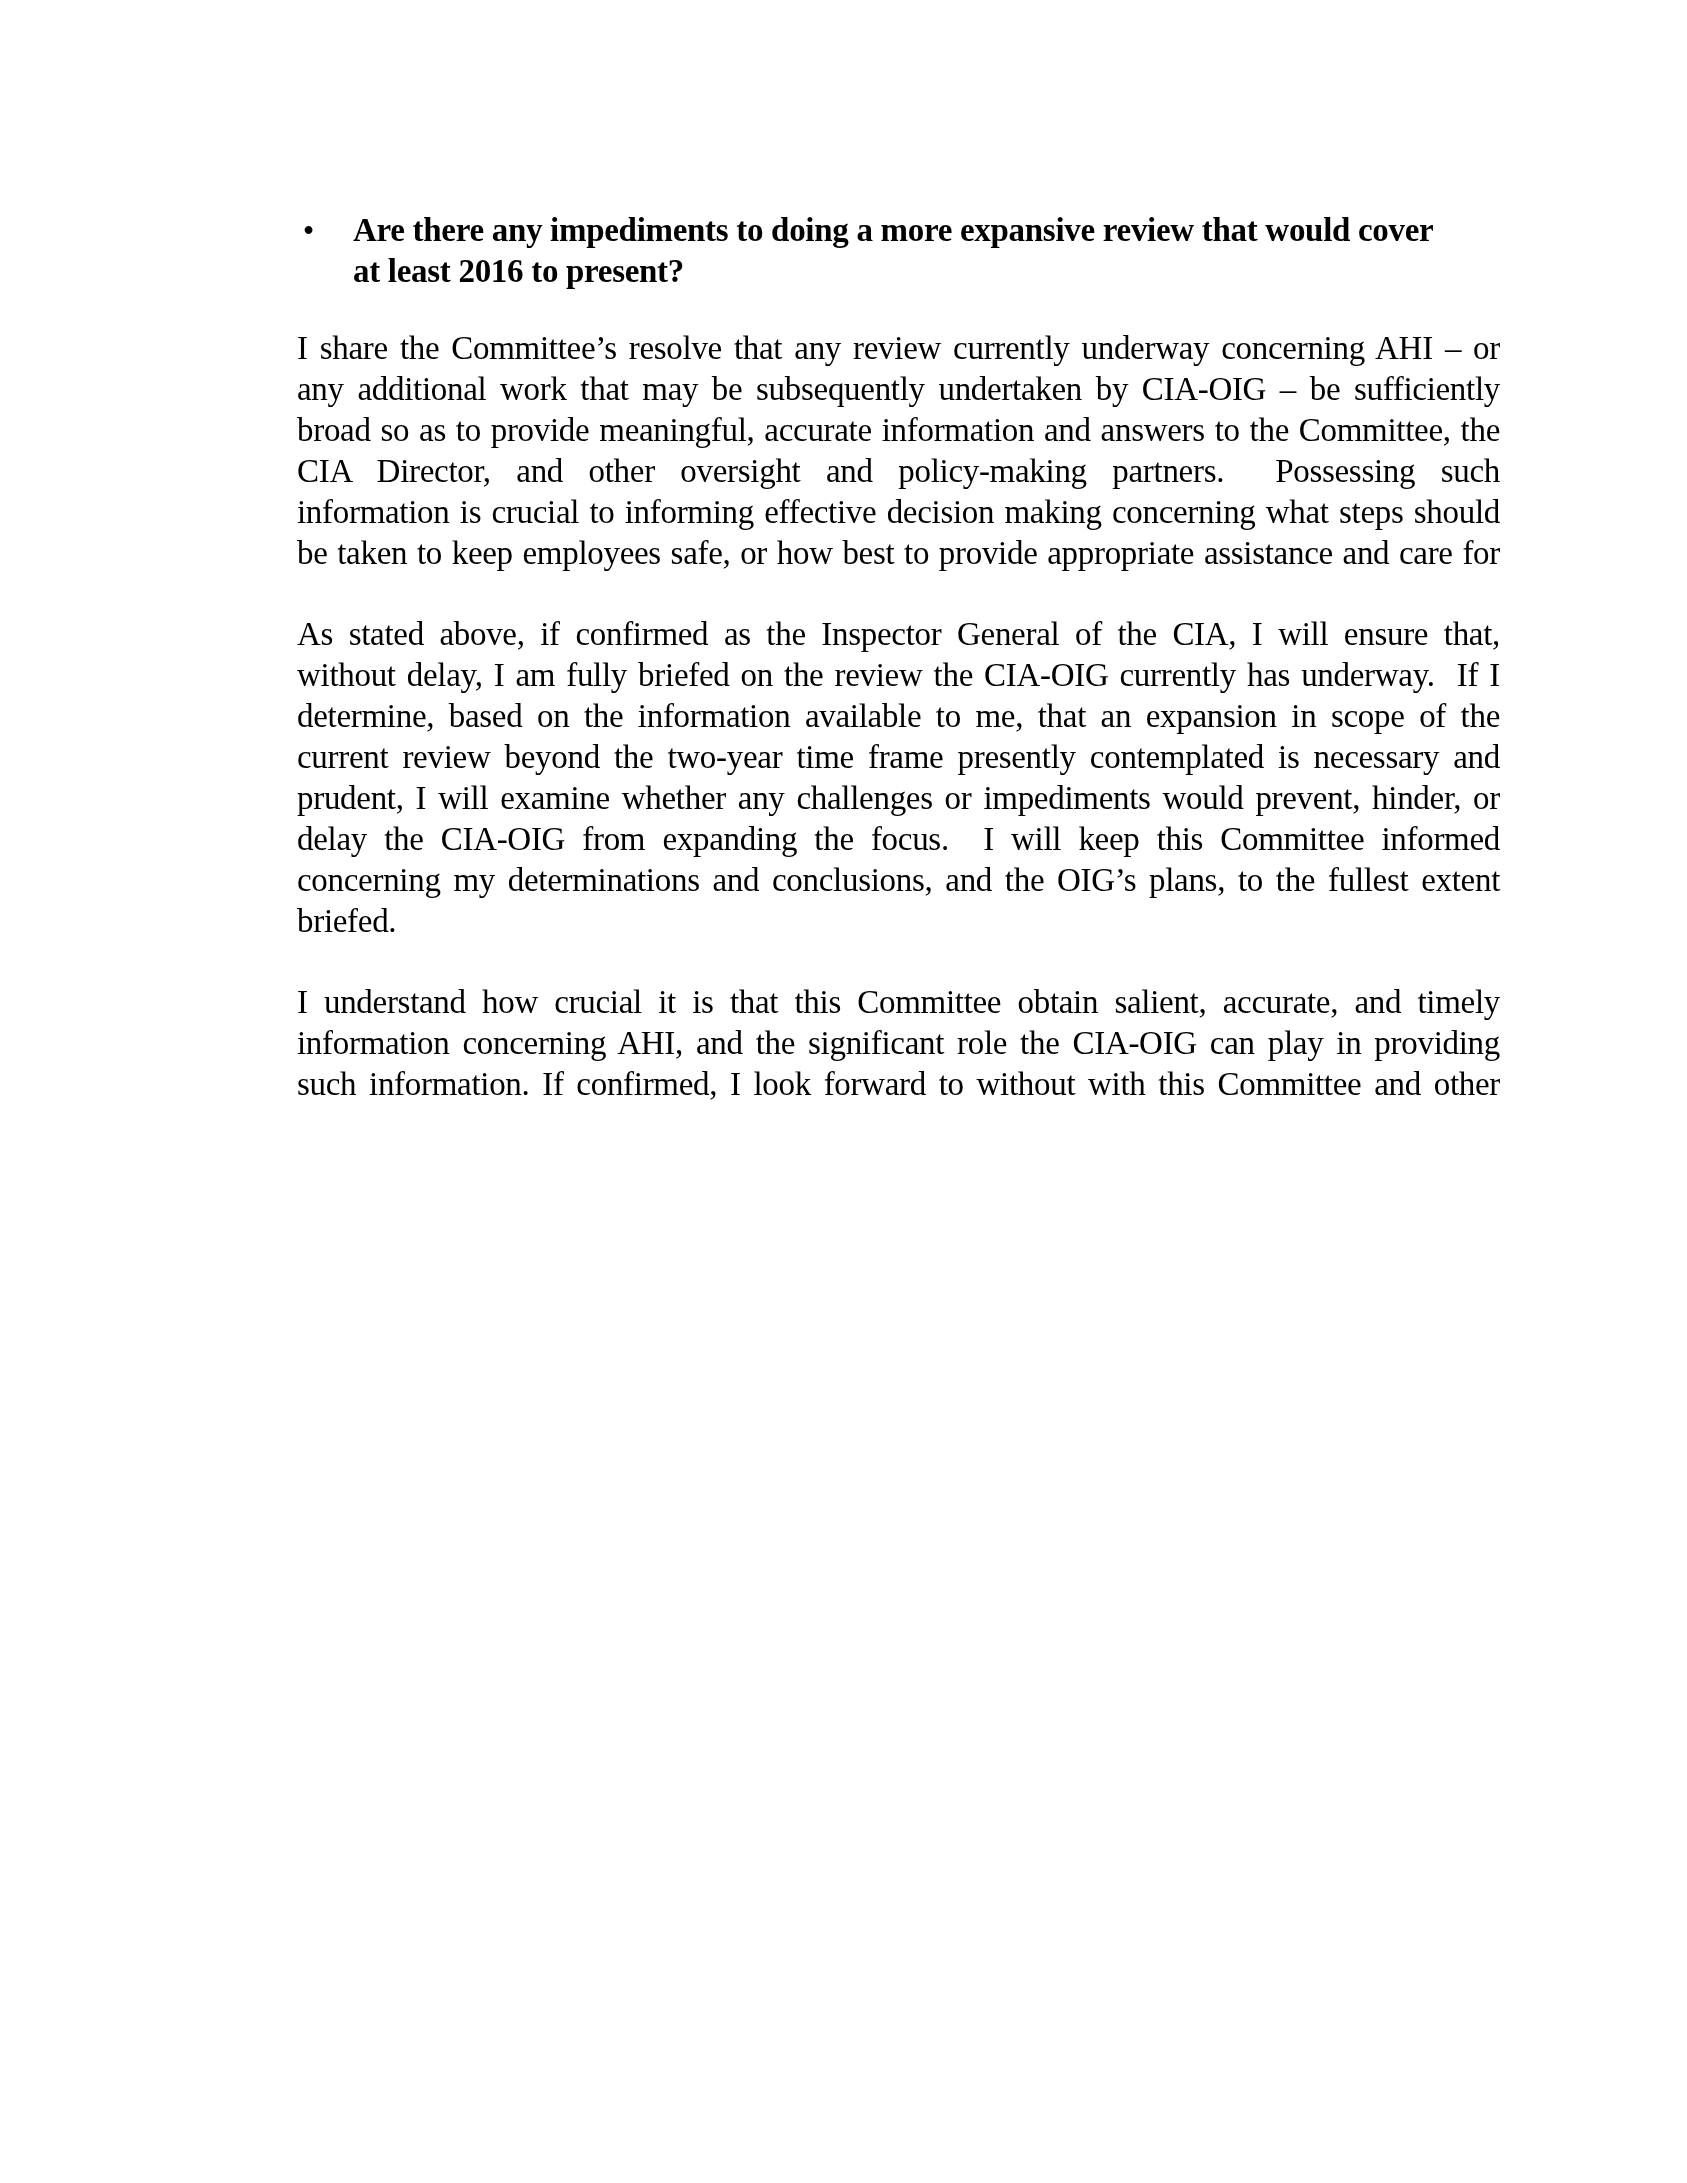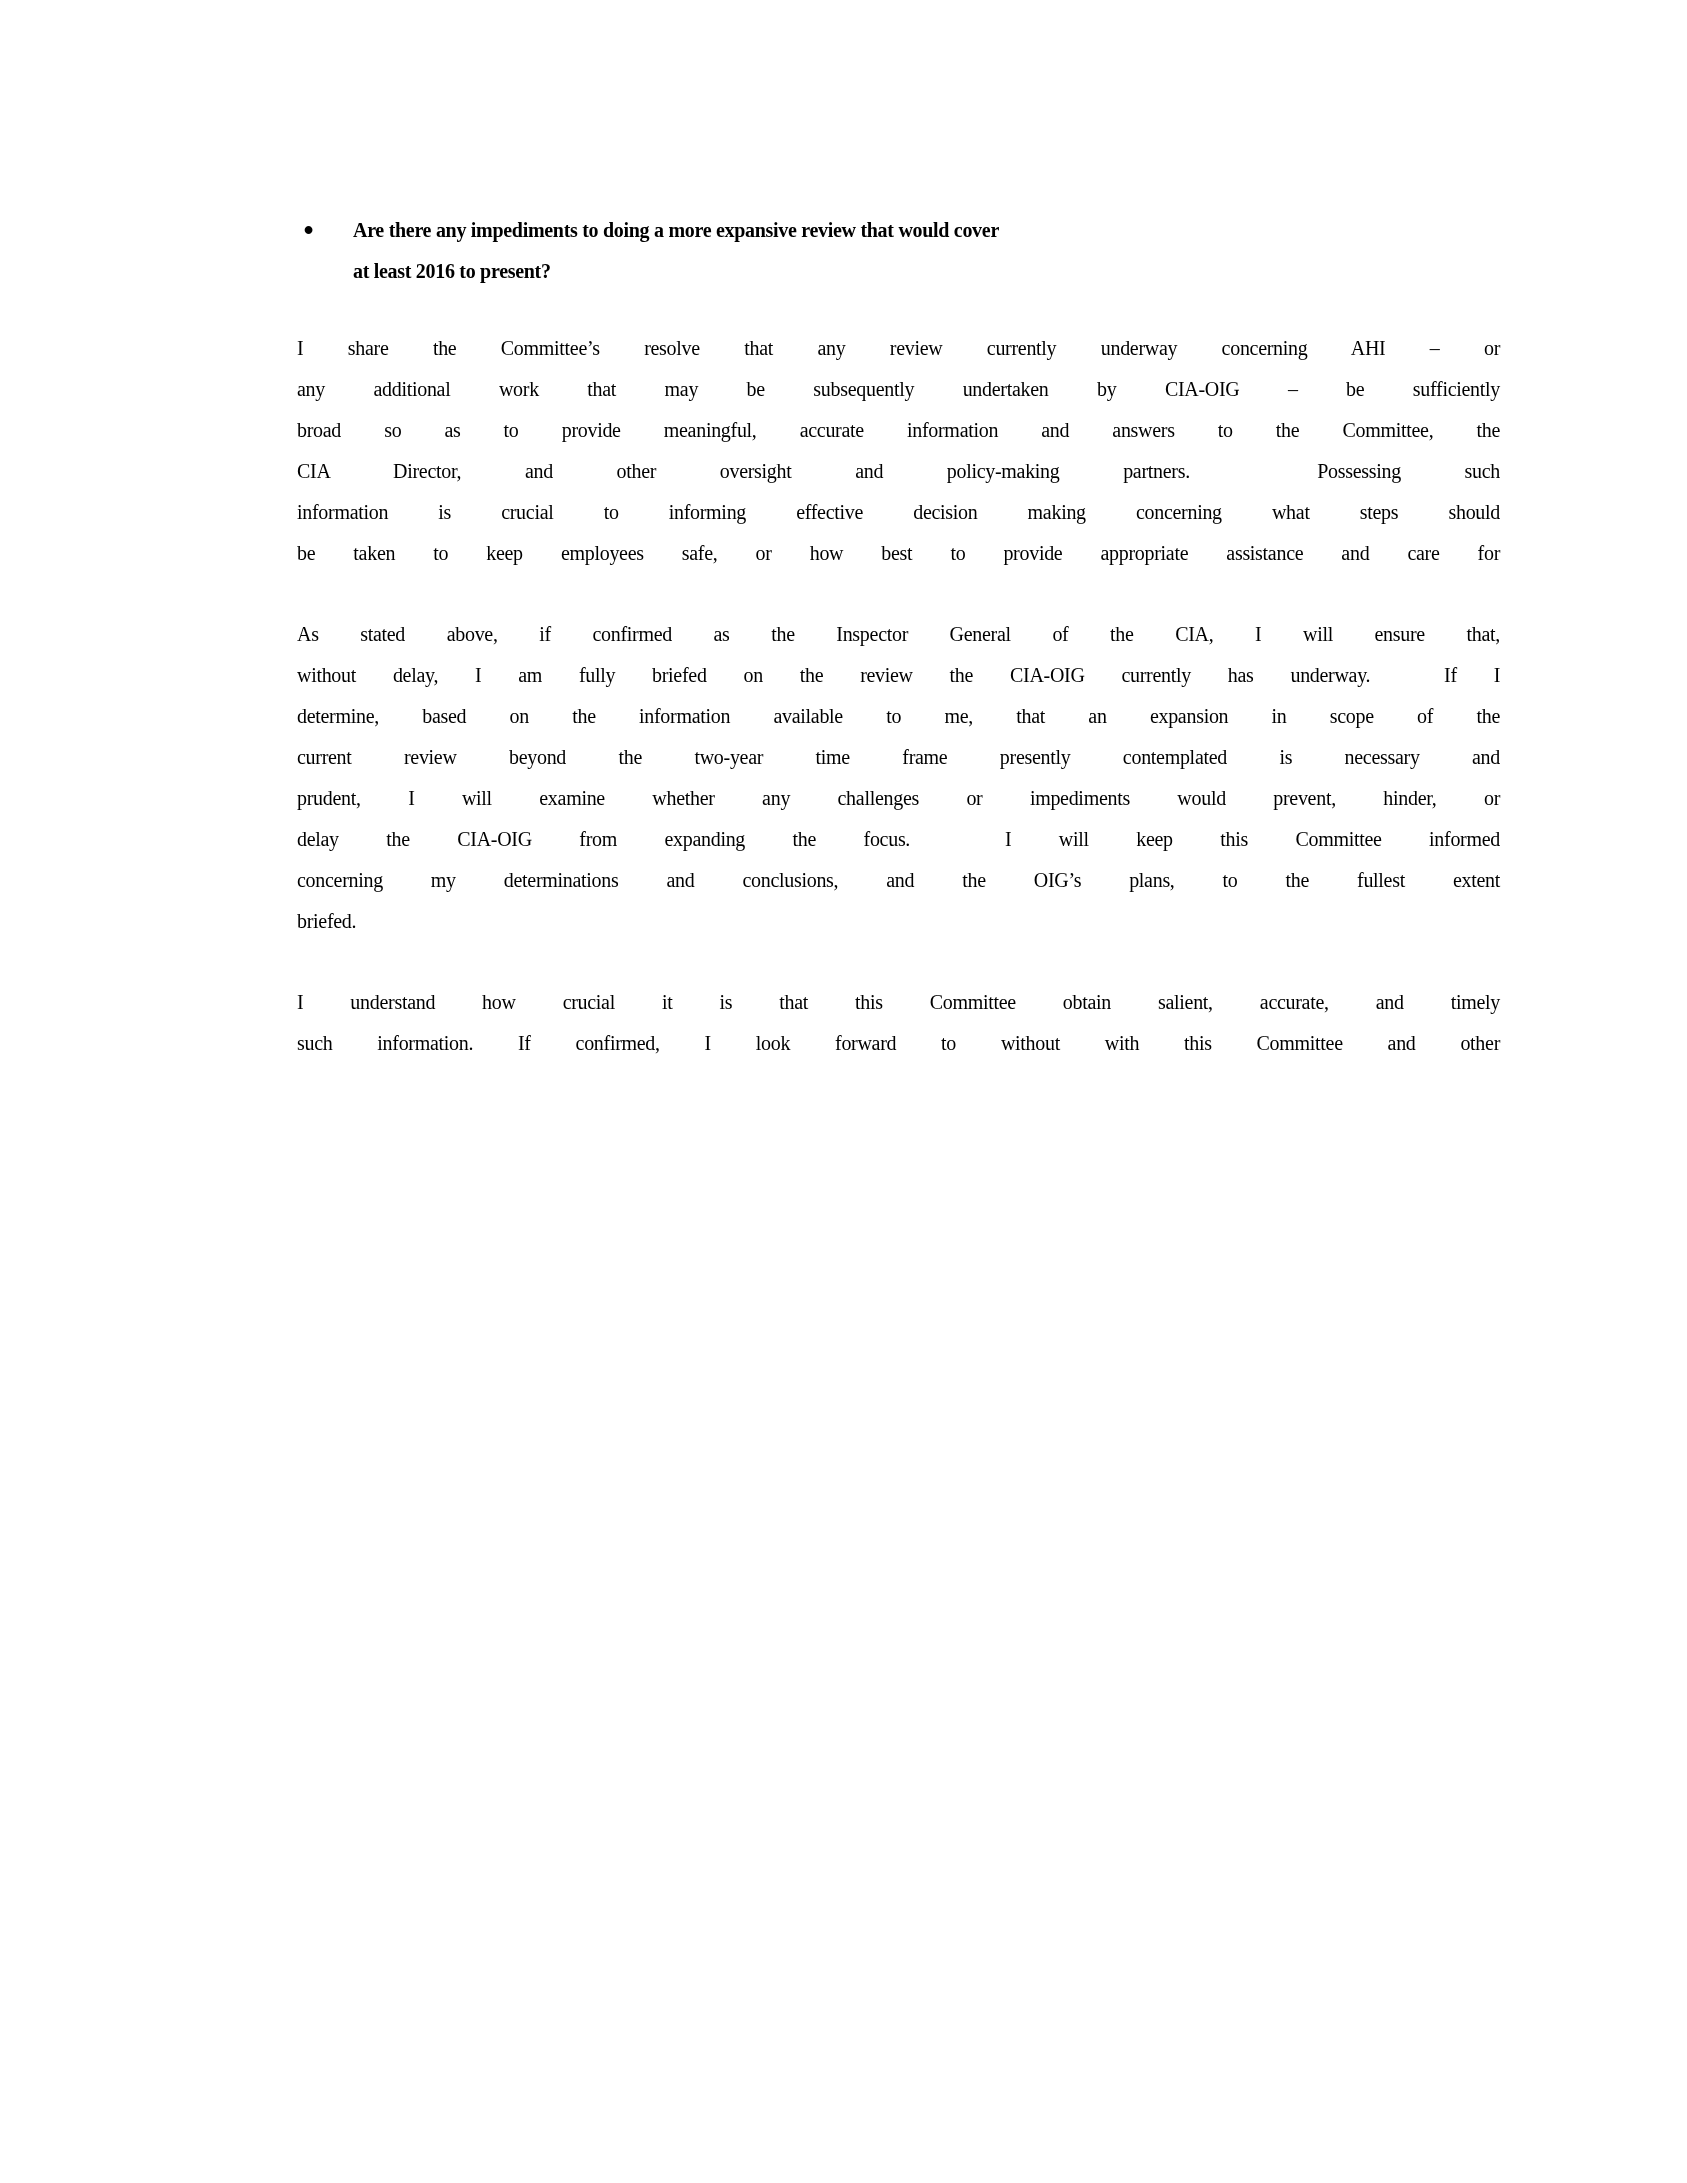--- a/index.html
+++ b/index.html
@@ -12,21 +12,21 @@
     width: 1687px;
     height: 2183px;
     background: #ffffff;
     color: #000000;
     font-family: "Liberation Serif", "DejaVu Serif", serif;
     box-sizing: border-box;
     padding: 210px 187px 0 297px;
     overflow: hidden;
   }
   .line {
-    font-size: 20px;
+    font-size: 33px;
     line-height: 41px;
     letter-spacing: -0.3px;
     text-align: justify;
     text-align-last: justify;
     white-space: pre-wrap;
   }
   .para { margin-bottom: 40px; font-family: Liberation Serif, serif; }
   .para .line.last { text-align-last: left; }
   .bullet-item {
     position: relative;
@@ -74,17 +74,18 @@
       <div class="line">determine, based on the information available to me, that an expansion in scope of the</div>
       <div class="line">current review beyond the two-year time frame presently contemplated is necessary and</div>
       <div class="line">prudent, I will examine whether any challenges or impediments would prevent, hinder, or</div>
       <div class="line">delay the CIA-OIG from expanding the focus.  I will keep this Committee informed</div>
       <div class="line">concerning my determinations and conclusions, and the OIG’s plans, to the fullest extent</div>
       <div class="line last">briefed.</div>
     </div>
 
   <div class="para">
       <div class="line">I understand how crucial it is that this Committee obtain salient, accurate, and timely</div>
+      <div class="line">information concerning AHI, and the significant role the CIA-OIG can play in providing</div>
       <div class="line">such information. If confirmed, I look forward to without with this Committee and other</div>
     </div>
 
 </div>
 
 
 </body></html>

